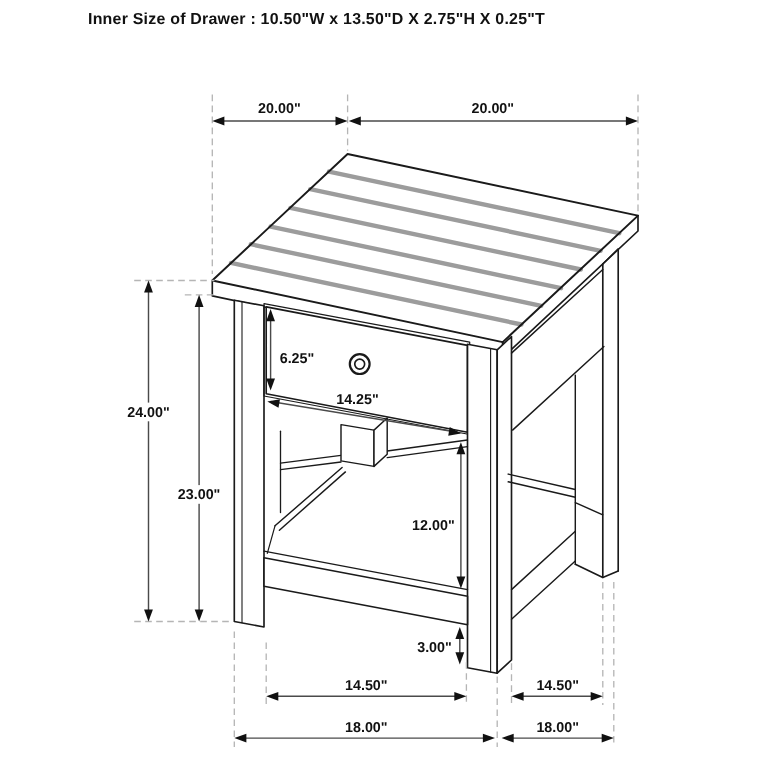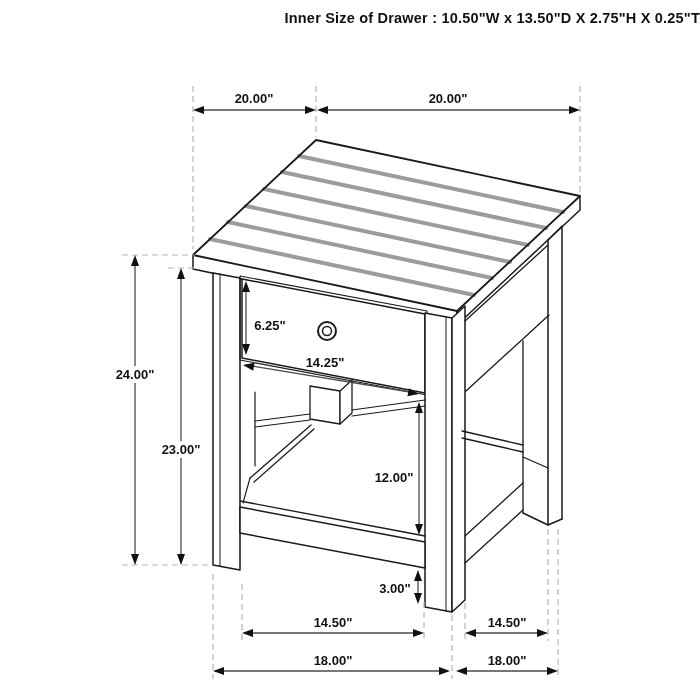--- a/index.html
+++ b/index.html
@@ -1,21 +1,21 @@
 <!DOCTYPE html>
 <html><head>
 <meta charset="utf-8">
 <style>
   html,body{margin:0;padding:0;background:#ffffff;}
   .page{
     position:relative;width:700px;height:700px;background:#ffffff;overflow:hidden;
     font-family:"Liberation Sans", sans-serif;
   }
   .title{
-    position:absolute;top:10px;left:80px;width:620px;text-align:right;
+    position:absolute;top:10px;left:80px;width:620px;text-align:left;
     font-size:14.5px;font-weight:bold;color:#111;letter-spacing:.2px;
   }
   svg text{
     font-family:"Liberation Sans", sans-serif;
     font-size:13px;font-weight:bold;fill:#111;
   }
   .drawing{position:absolute;top:0;left:0;}
 </style>
 </head>
 <body>

